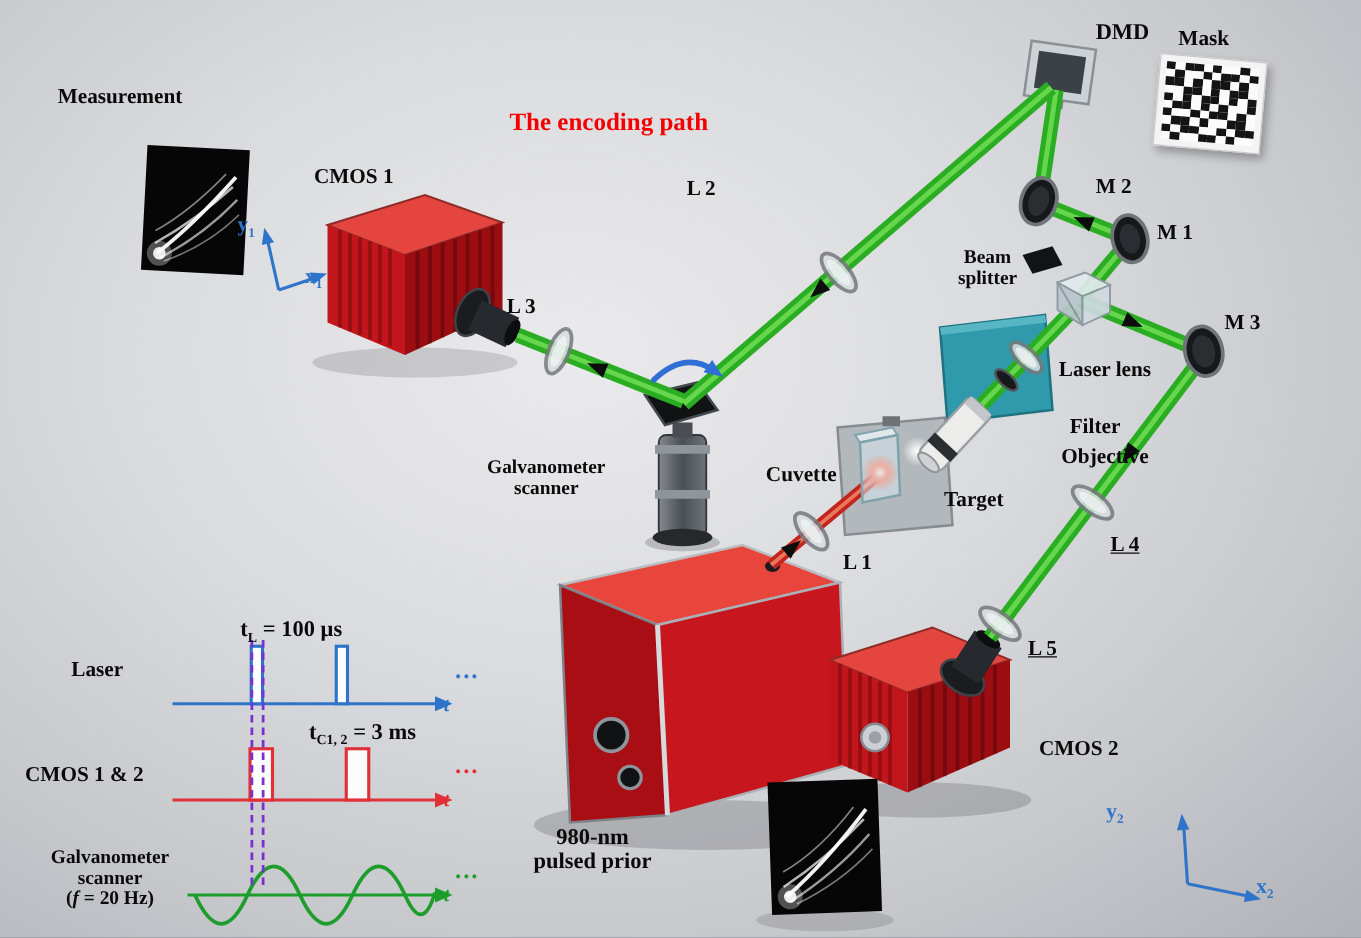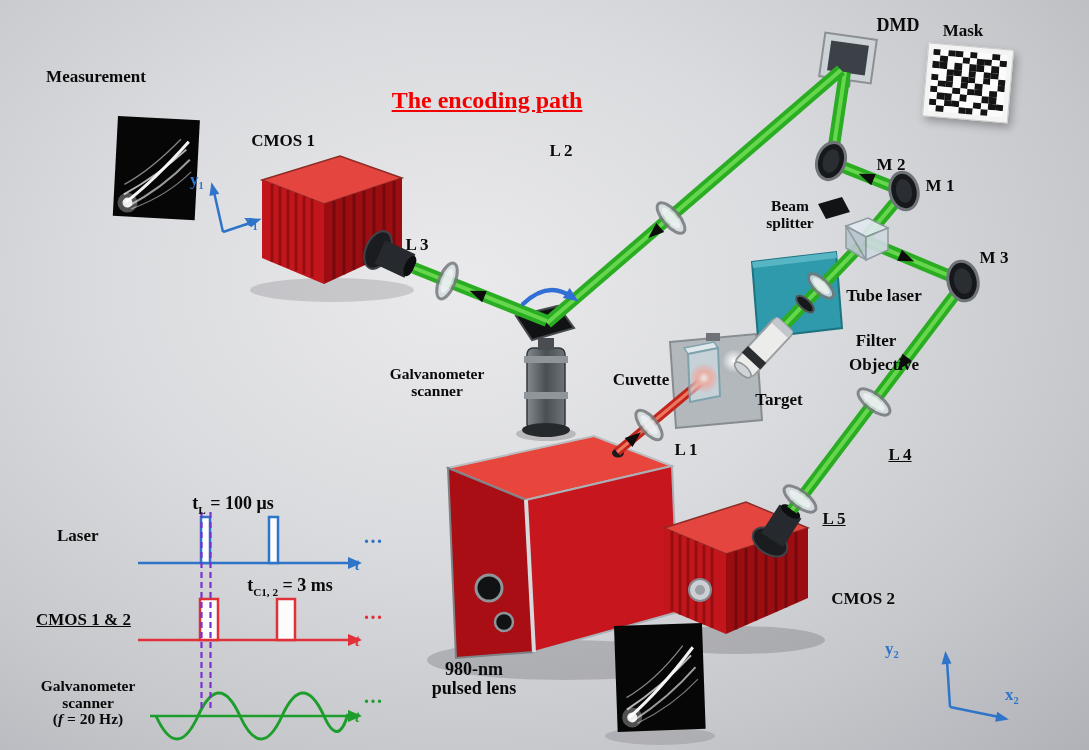--- a/index.html
+++ b/index.html
@@ -3,21 +3,21 @@
 <meta charset="utf-8">
 <style>
   html,body{margin:0;padding:0;background:#9a9ba0;}
   .stage{position:relative;width:1089px;height:750px;overflow:hidden;
     background:radial-gradient(ellipse at 42% 38%, #eaeaec 0%, #dadbde 40%, #c7c8cc 72%, #b1b2b8 100%);
     font-family:"Liberation Serif","DejaVu Serif",serif;}
   svg.scene{position:absolute;left:0;top:0;}
   .lbl{position:absolute;font-weight:700;font-size:17px;color:#0a0a0a;white-space:nowrap;line-height:1.07;text-align:center;}
   .lbl span.ln{display:block;}
   .ctr{transform:translateX(-50%);}
-  .big{font-size:24px;color:#f40000;text-decoration:underline;}
+  .big{font-size:20px;color:#f40000;}
   .blue{color:#2e74c9;}
   .redt{color:#e03038;}
   .grnt{color:#1d9e2c;}
   .sm{font-size:15.5px;}
   .md{font-size:18px;}
   .lbl sub{font-size:0.62em;font-weight:700;}
   .dots{font-size:20px;letter-spacing:1.5px;}
   .tlab{font-style:italic;font-size:16px;}
   .fvar{font-style:italic;}
   .mask-panel{position:absolute;left:925px;top:46px;width:86px;height:74px;background:#f4f4f4;
@@ -430,55 +430,55 @@
         <div></div>
       </div>
 </div>
 
 <div class="lbl ctr" style="left:96px;top:68px;">Measurement</div>
 <div class="lbl ctr" style="left:898px;top:16px;font-size:18px;">DMD</div>
 <div class="lbl ctr" style="left:963px;top:22px;">Mask</div>
 <div class="lbl ctr big" style="left:487px;top:88px;">The encoding path</div>
 <div class="lbl ctr" style="left:283px;top:132px;">CMOS 1</div>
 <div class="lbl ctr" style="left:561px;top:142px;">L 2</div>
-<div class="lbl ctr" style="left:891px;top:140px;margin-top:16px;">M 2</div>
+<div class="lbl ctr" style="left:891px;top:140px;">M 2</div>
 <div class="lbl ctr" style="left:940px;top:177px;">M 1</div>
 <div class="lbl ctr sm" style="left:790px;top:198px;">
   <span class="ln">Beam</span>
   <span class="ln">splitter</span>
 </div>
 <div class="lbl ctr" style="left:994px;top:249px;">M 3</div>
-<div class="lbl ctr" style="left:884px;top:287px;">Tube laser</div>
+<div class="lbl ctr" style="left:884px;top:287px;">Laser lens</div>
 <div class="lbl ctr" style="left:876px;top:332px;">Filter</div>
 <div class="lbl ctr" style="left:884px;top:356px;">Objective</div>
 <div class="lbl ctr" style="left:417px;top:236px;">L 3</div>
 <div class="lbl ctr sm" style="left:437px;top:366px;">
   <span class="ln">Galvanometer</span>
   <span class="ln">scanner</span>
 </div>
 <div class="lbl ctr" style="left:641px;top:371px;">Cuvette</div>
 <div class="lbl ctr" style="left:779px;top:391px;">Target</div>
 <div class="lbl ctr" style="left:686px;top:441px;">L 1</div>
-<div class="lbl ctr" style="left:900px;top:446px;text-decoration:underline;">L 4</div>
+<div class="lbl ctr" style="left:900px;top:427px;text-decoration:underline;">L 4</div>
 <div class="lbl ctr" style="left:834px;top:510px;text-decoration:underline;">L 5</div>
 <div class="lbl ctr" style="left:863px;top:590px;">CMOS 2</div>
 <div class="lbl ctr md" style="left:474px;top:660px;">
   <span class="ln">980-nm</span>
-  <span class="ln">pulsed lens</span>
+  <span class="ln">pulsed prior</span>
 </div>
 
 <div class="lbl blue" style="left:190px;top:171px;"><span>y</span><sub>1</sub></div>
 <div class="lbl blue" style="left:244px;top:192px;margin-top:20px;"><span>x</span><sub>1</sub></div>
 <div class="lbl blue" style="left:885px;top:640px;"><span>y</span><sub>2</sub></div>
-<div class="lbl blue" style="left:1005px;top:686px;"><span>x</span><sub>2</sub></div>
+<div class="lbl blue" style="left:1005px;top:700px;"><span>x</span><sub>2</sub></div>
 
 <div class="lbl ctr md" style="left:233px;top:494px;"><span>t</span><sub>L</sub><span> = 100 μs</span></div>
 <div class="lbl" style="left:57px;top:527px;">Laser</div>
 <div class="lbl ctr md" style="left:290px;top:576px;"><span>t</span><sub>C1, 2</sub><span> = 3 ms</span></div>
-<div class="lbl" style="left:36px;top:611px;text-decoration:underline;">CMOS 1 &amp; 2</div>
+<div class="lbl" style="left:20px;top:611px;">CMOS 1 &amp; 2</div>
 <div class="lbl ctr sm" style="left:88px;top:678px;">
   <span class="ln">Galvanometer</span>
   <span class="ln">scanner</span>
   <span class="ln"><span>(</span><span class="fvar">f</span><span> = 20 Hz)</span></span>
 </div>
 <div class="lbl blue tlab" style="left:355px;top:556px;">t</div>
 <div class="lbl redt tlab" style="left:355px;top:632px;">t</div>
 <div class="lbl grnt tlab" style="left:355px;top:708px;">t</div>
 <div class="lbl blue dots" style="left:364px;top:526px;">...</div>
 <div class="lbl redt dots" style="left:364px;top:602px;">...</div>

